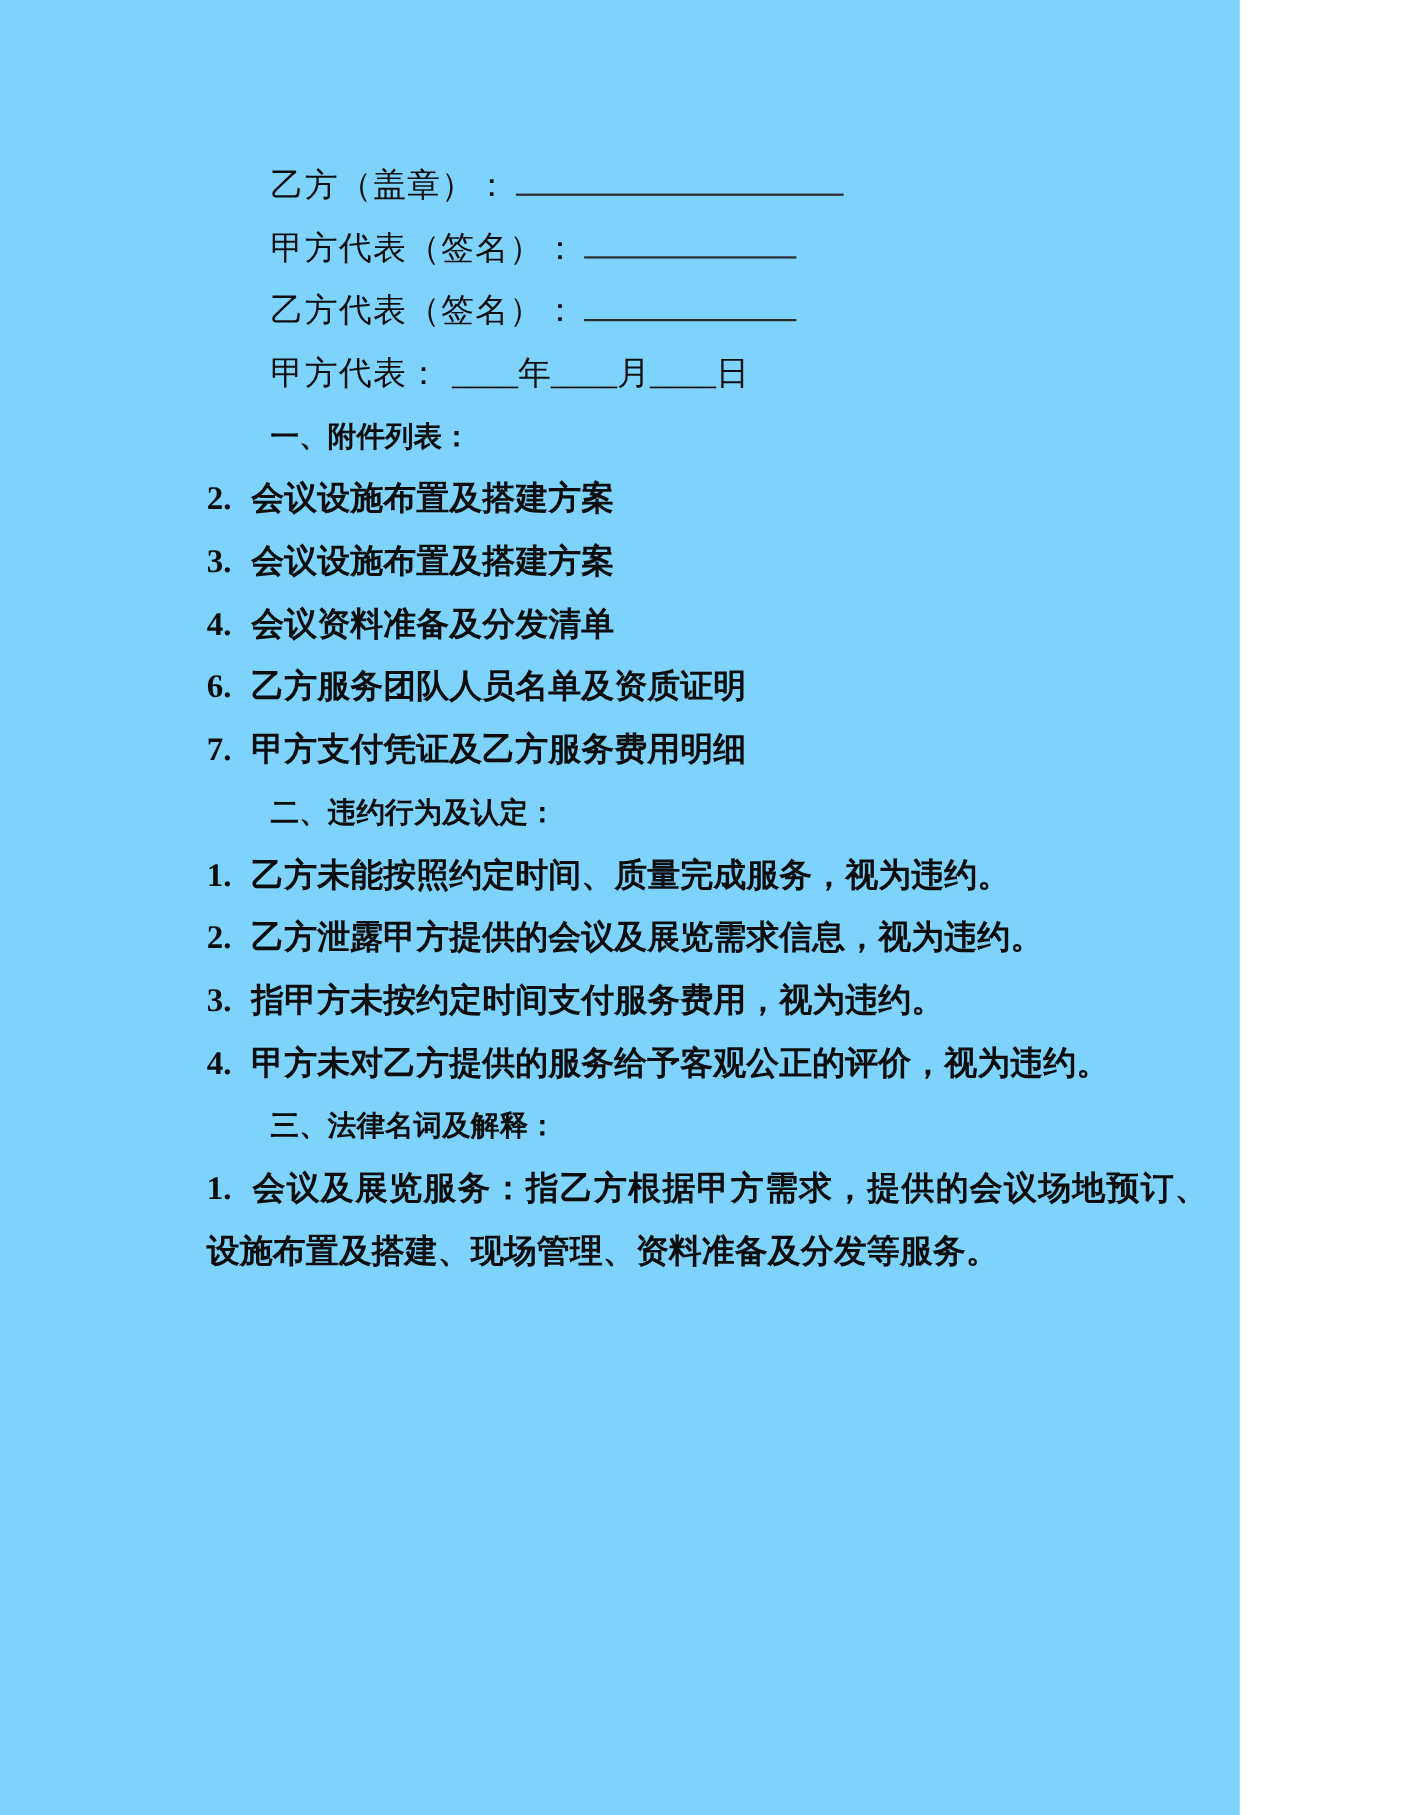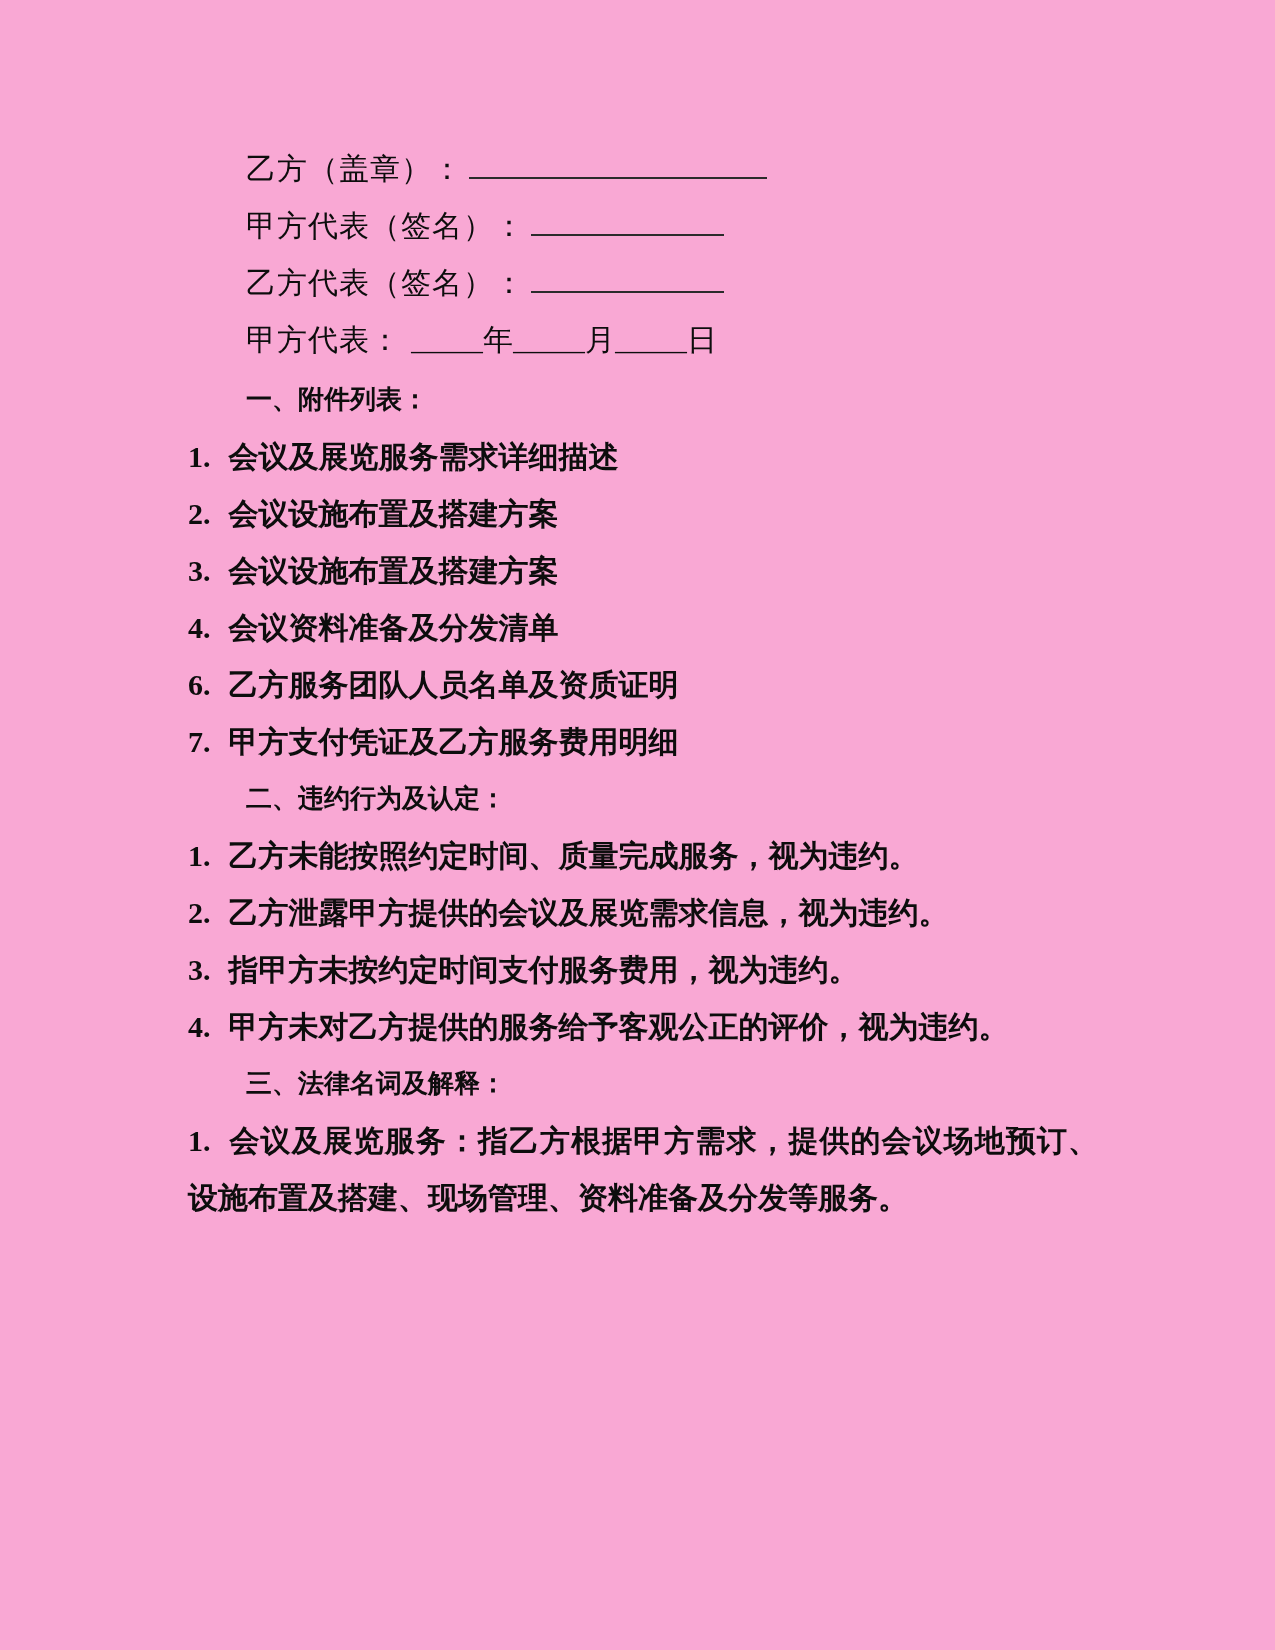--- a/index.html
+++ b/index.html
@@ -6,25 +6,25 @@
   body{
     background:#ffffff;
     width:1275px;
     height:1650px;
     font-family:"Liberation Serif","DejaVu Serif",serif;
     color:#0d0d0d;
     -webkit-font-smoothing:antialiased;
   }
   .page{
     box-sizing:border-box;
-    width:1275px;
+    width:1127px;
     height:1650px;
     padding:140px 177px 0 188px;
     overflow:hidden;
-    background:#f9a8d4;
+    background:#7dd3fc;
   }
   .line{
     font-size:30px;
     line-height:57px;
     margin:0;
     white-space:nowrap;
   }
   .sig{
     font-weight:400;
     text-indent:58px;
@@ -32,21 +32,21 @@
   }
   .blank{
     display:inline-block;
     border-bottom:2px solid #2b2b2b;
     height:30px;
     vertical-align:baseline;
     margin-left:6px;
   }
   .blank-long{width:298px;}
   .blank-med{width:193px;}
-  .date-blanks{margin-left:10px;letter-spacing:0;font-family:Liberation Mono, monospace;}
+  .date-blanks{margin-left:10px;letter-spacing:0;}
   .heading{
     font-size:26px;
     line-height:57px;
     margin:0;
     font-weight:700;
     text-indent:58px;
   }
   .item{
     font-size:30px;
     line-height:57px;
@@ -68,21 +68,20 @@
   <p class="line sig"><span>乙方（盖章）：</span><span class="blank blank-long"></span></p>
 
   <p class="line sig"><span>甲方代表（签名）：</span><span class="blank blank-med"></span></p>
 
   <p class="line sig"><span>乙方代表（签名）：</span><span class="blank blank-med"></span></p>
 
   <p class="line sig"><span>甲方代表：</span><span class="date-blanks">____年____月____日</span></p>
 
   <p class="heading">一、附件列表：</p>
 
-  <p class="item"><span class="num">1.</span><span>会议及展览服务需求详细描述</span></p>
   <p class="item"><span class="num">2.</span><span>会议设施布置及搭建方案</span></p>
   <p class="item"><span class="num">3.</span><span>会议设施布置及搭建方案</span></p>
   <p class="item"><span class="num">4.</span><span>会议资料准备及分发清单</span></p>
   <p class="item"><span class="num">6.</span><span>乙方服务团队人员名单及资质证明</span></p>
   <p class="item"><span class="num">7.</span><span>甲方支付凭证及乙方服务费用明细</span></p>
 
   <p class="heading">二、违约行为及认定：</p>
 
   <p class="item"><span class="num">1.</span><span>乙方未能按照约定时间、质量完成服务，视为违约。</span></p>
   <p class="item"><span class="num">2.</span><span>乙方泄露甲方提供的会议及展览需求信息，视为违约。</span></p>

